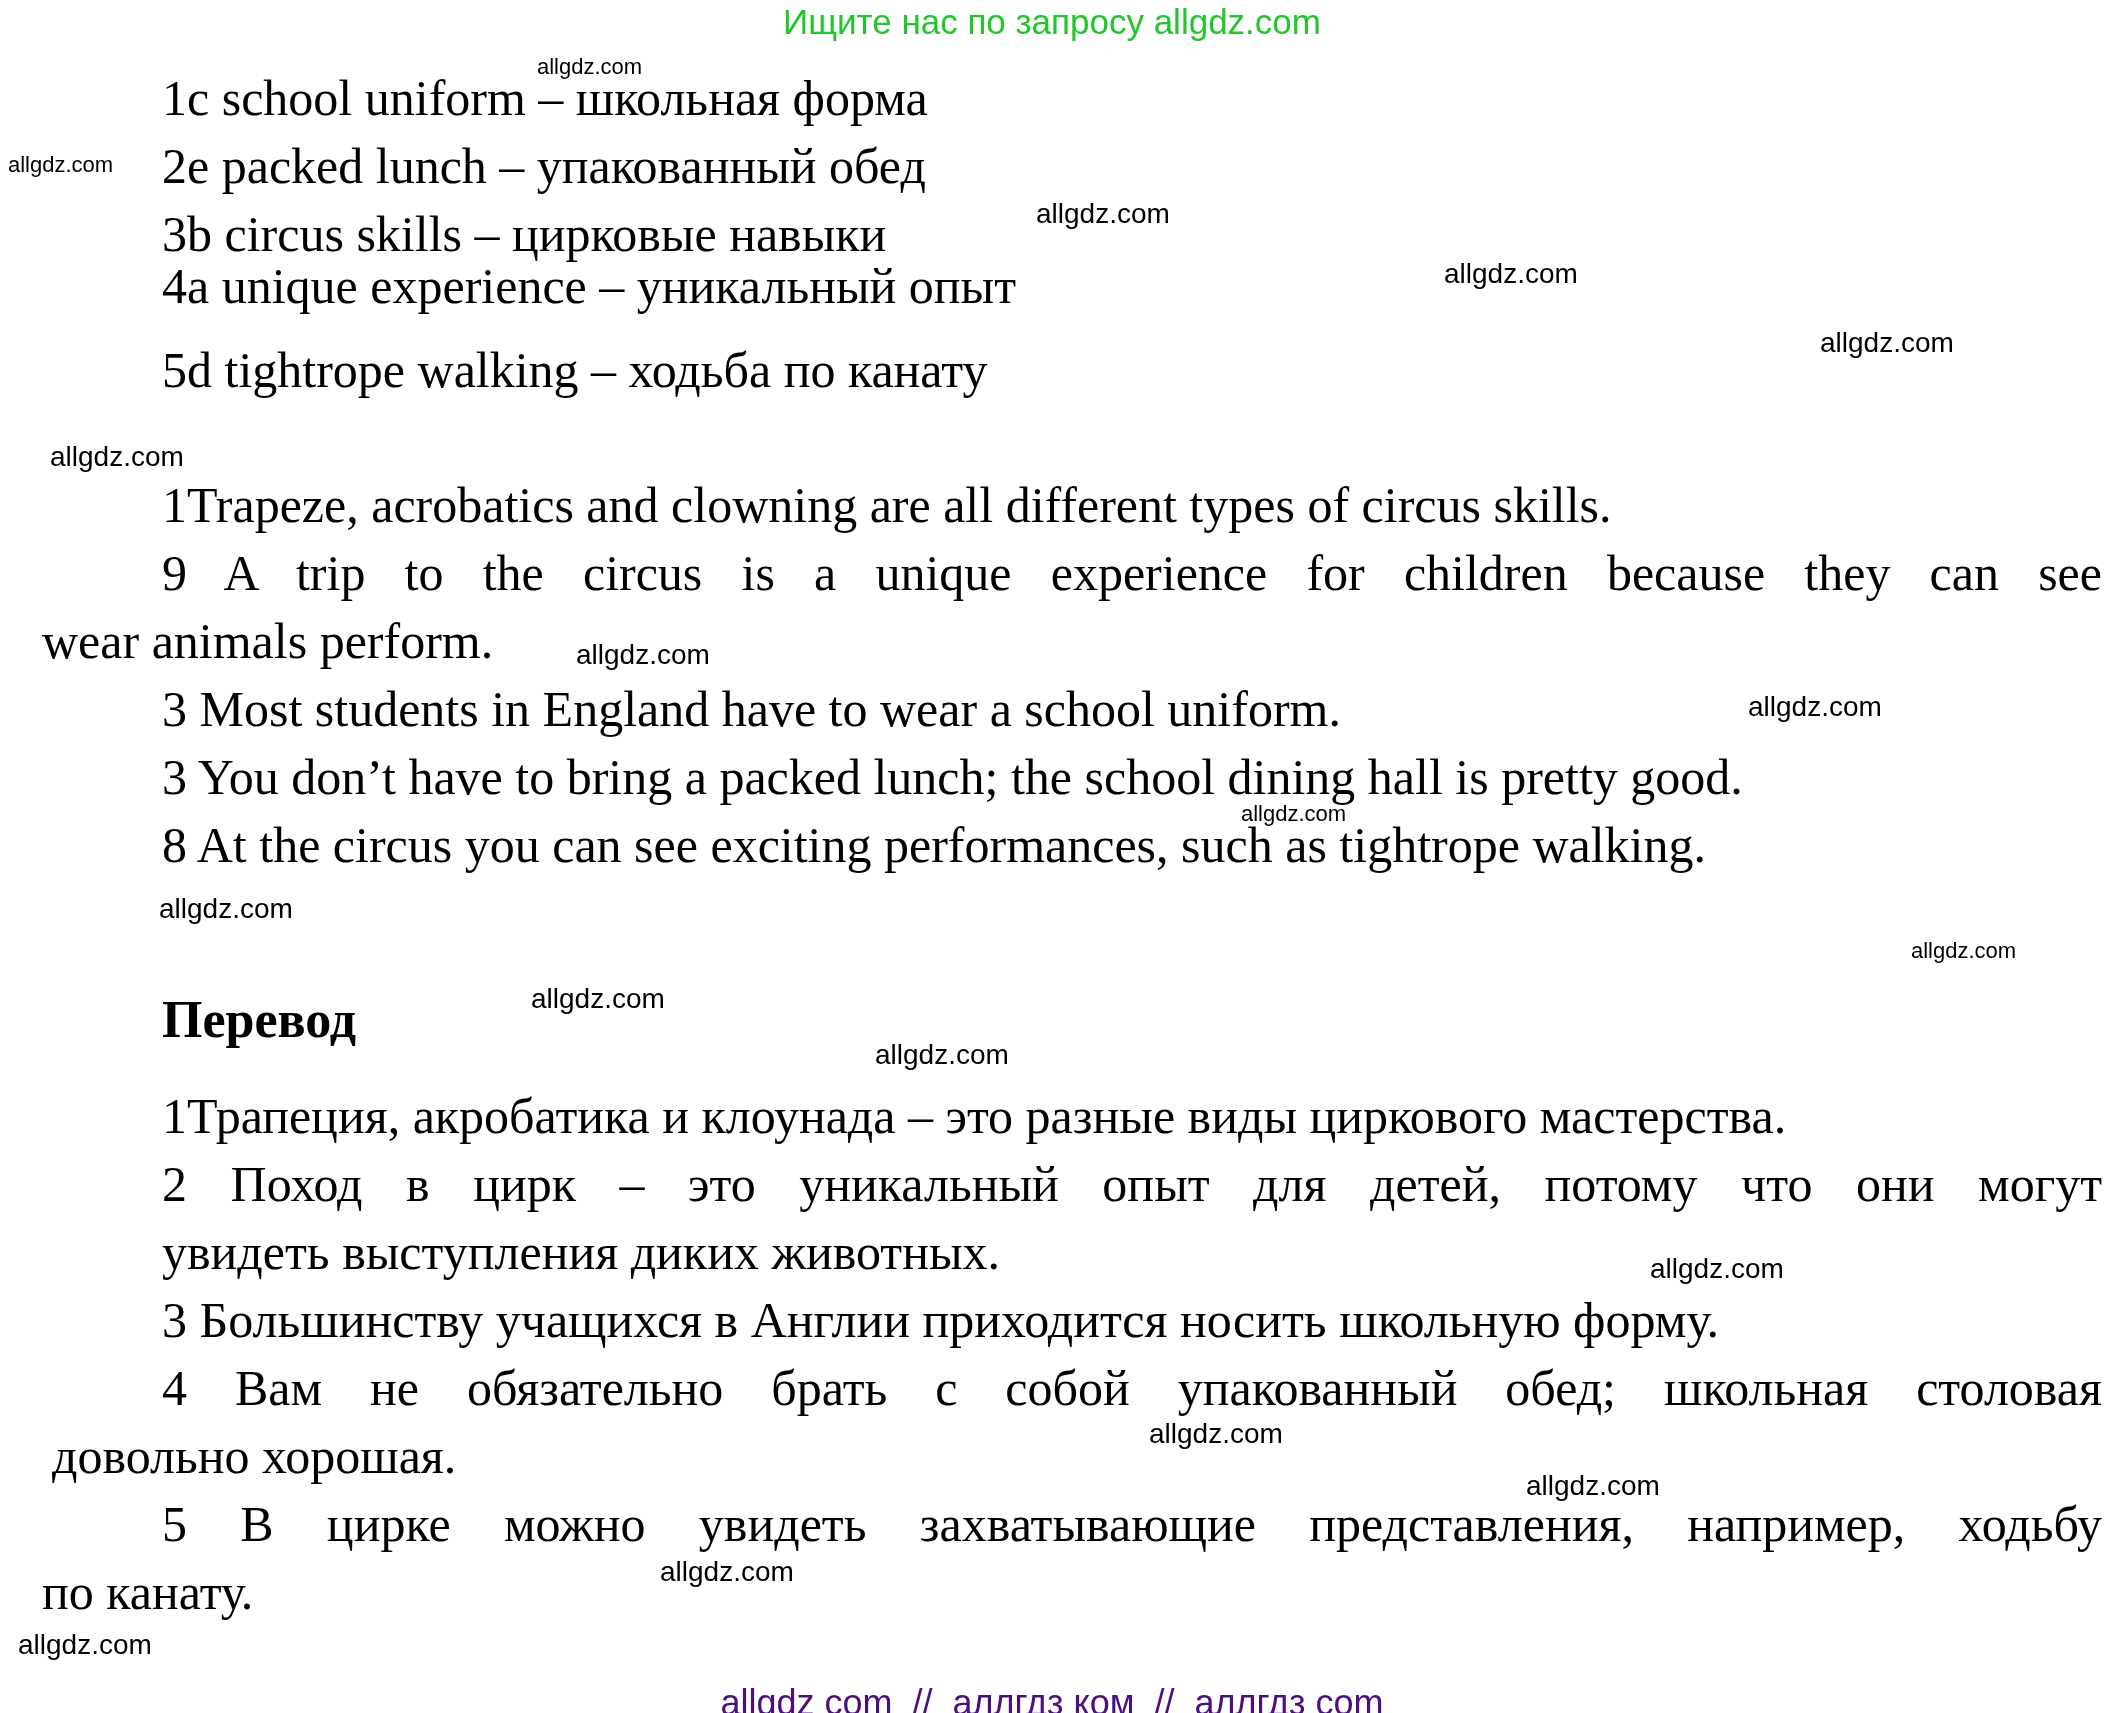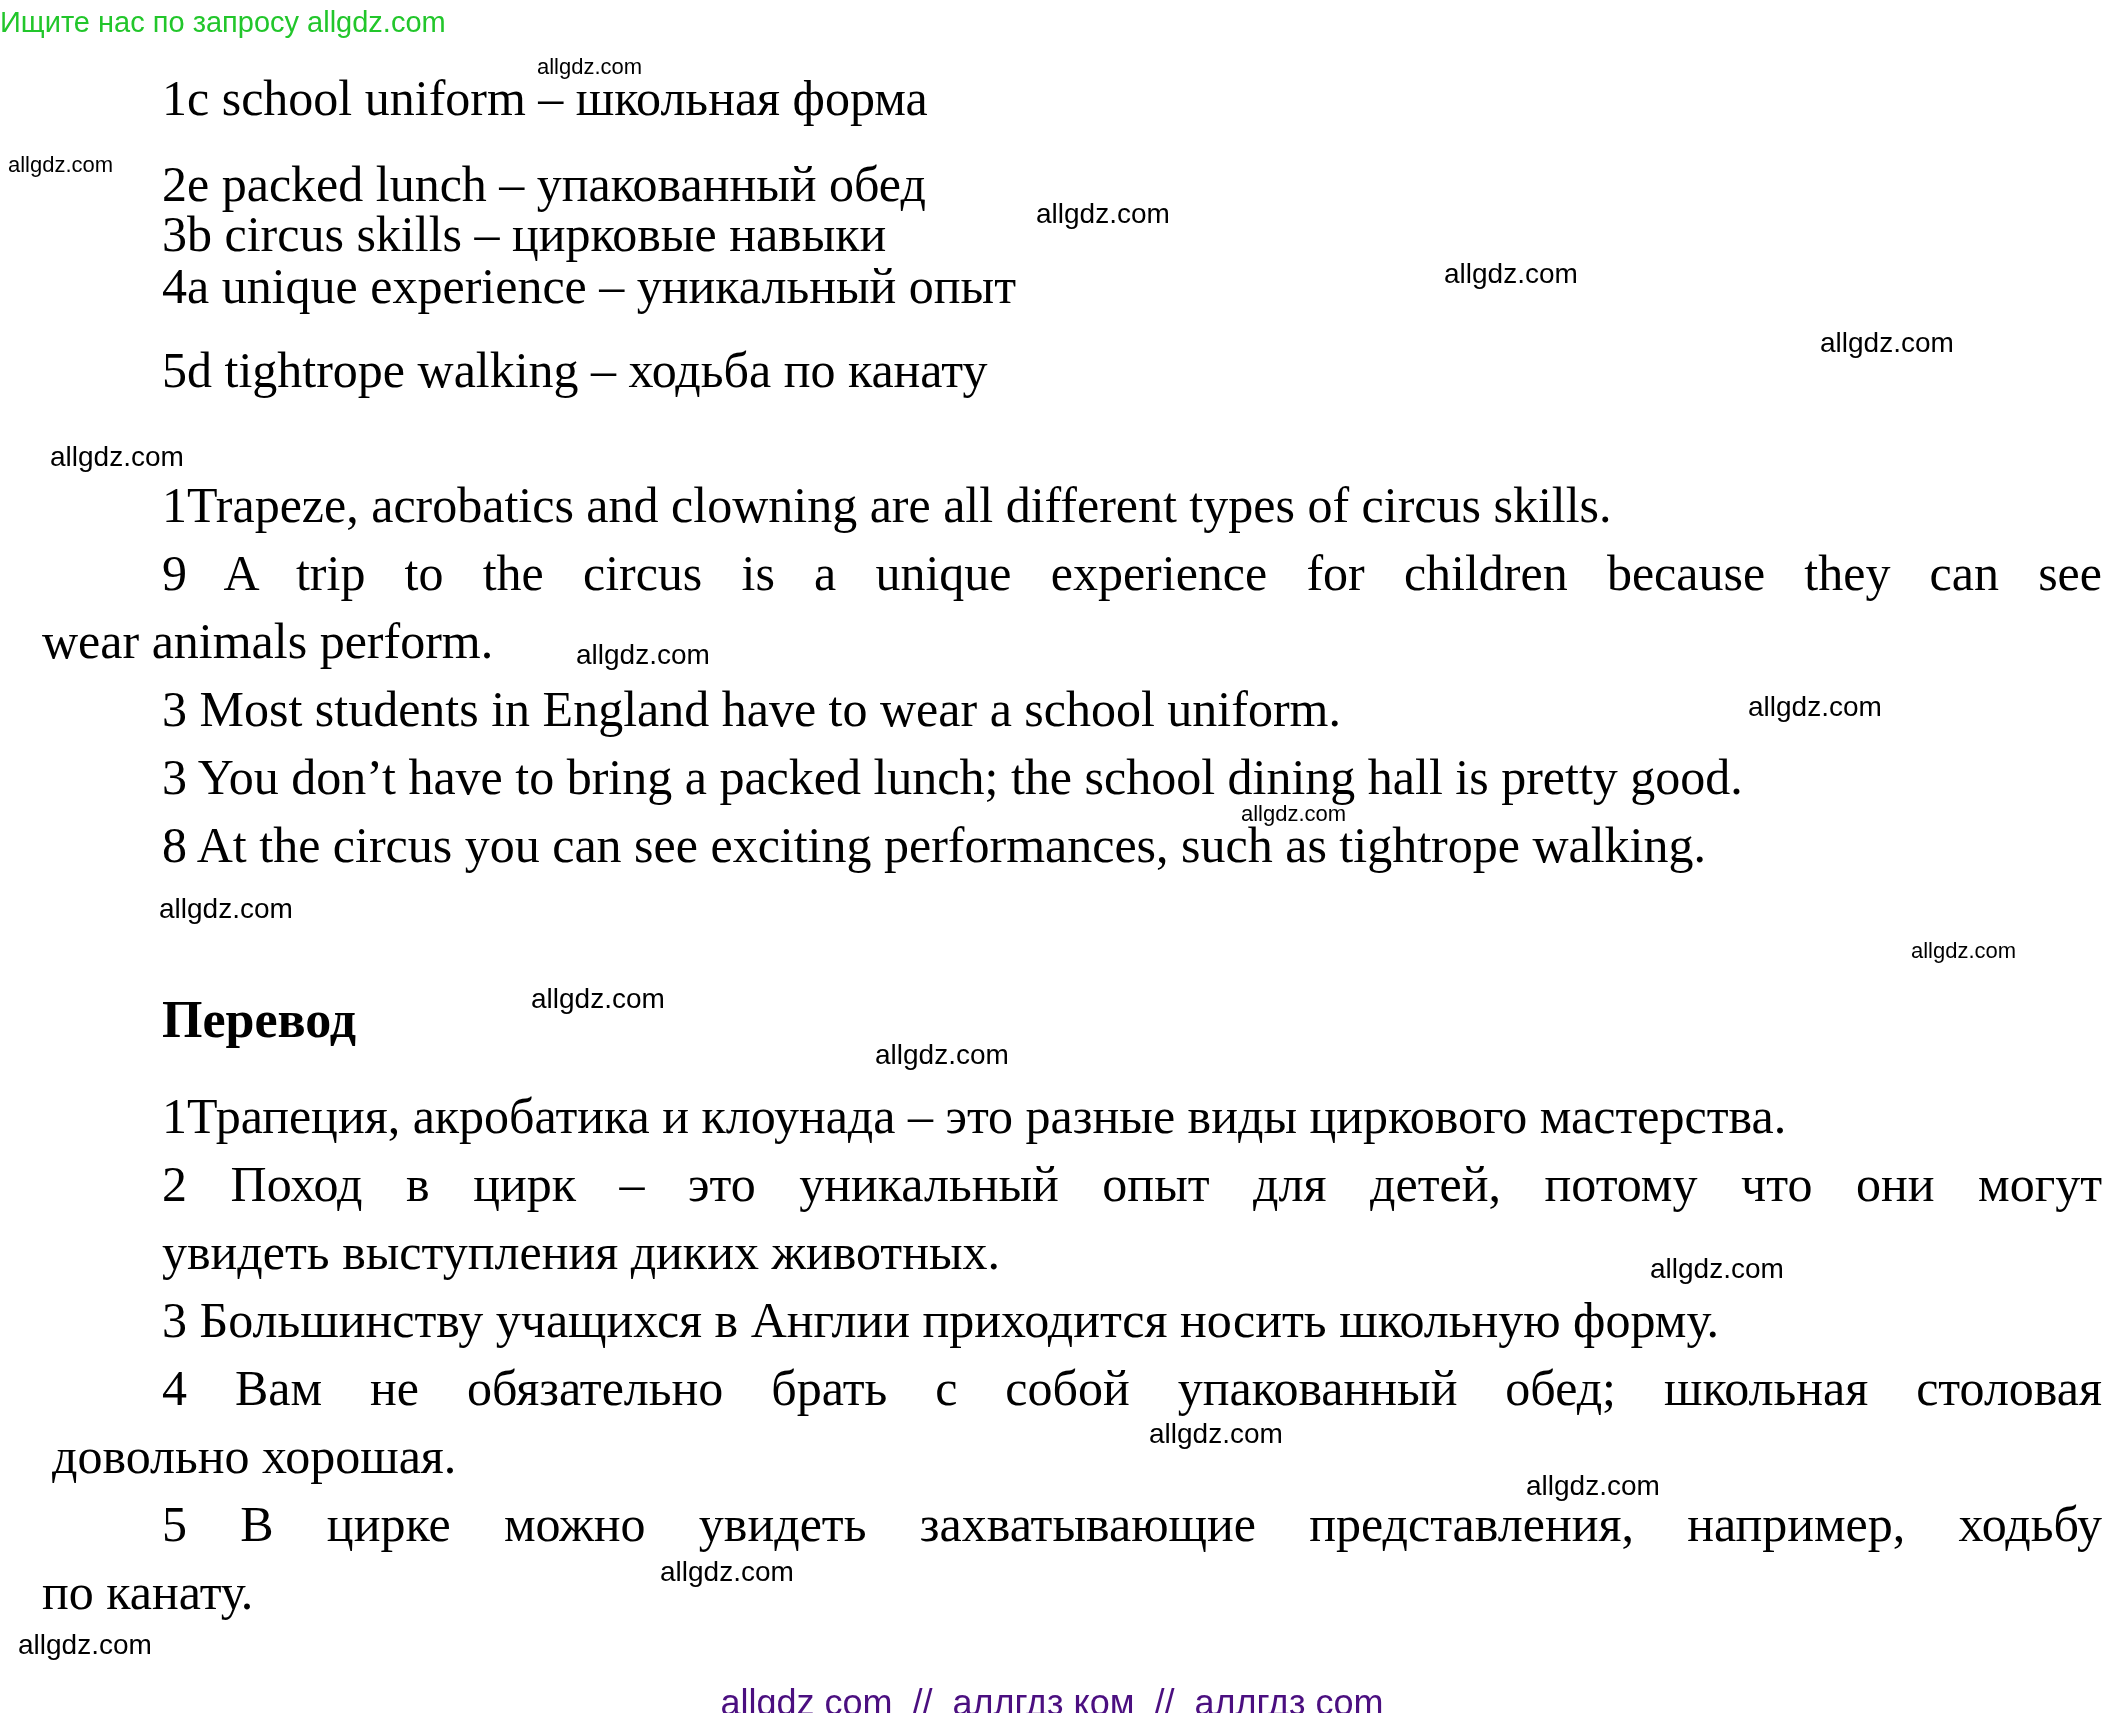--- a/index.html
+++ b/index.html
@@ -2,22 +2,22 @@
 <html><head>
   <meta charset="utf-8">
   <style>
     html, body { margin: 0; padding: 0; }
     body {
       width: 2104px; height: 1713px; position: relative; overflow: hidden;
       background: #ffffff; color: #000000;
     }
     .top-banner {
       position: absolute; left: 0; top: 0; width: 2104px; height: 44px;
-      font-family: "Liberation Sans", sans-serif;
-      font-size: 29px; line-height: 44px;
+      text-align: center; font-family: "Liberation Sans", sans-serif;
+      font-size: 35px; line-height: 44px;
     }
     .line {
       position: absolute; font-family: "Liberation Serif", serif;
       font-size: 50px; line-height: 60px; white-space: nowrap;
     }
     .justified {
       text-align: justify; text-align-last: justify; white-space: normal;
     }
     .heading {
       position: absolute; font-family: "Liberation Serif", serif;
@@ -33,21 +33,21 @@
       text-align: center; font-family: "Liberation Sans", sans-serif;
       font-size: 36px; line-height: 40px; white-space: pre;
     }
   </style>
 </head>
 <body>
 
 <div class="top-banner" style="color:#22c62b;">Ищите нас по запросу allgdz.com</div>
 
 <div class="line" style="left:162px; top:68px;">1c school uniform – школьная форма</div>
-<div class="line" style="left:162px; top:136px;margin-top:18px;">2e packed lunch – упакованный обед</div>
+<div class="line" style="left:162px; top:136px;">2e packed lunch – упакованный обед</div>
 <div class="line" style="left:162px; top:204px;">3b circus skills – цирковые навыки</div>
 <div class="line" style="left:162px; top:256px;">4a unique experience – уникальный опыт</div>
 <div class="line" style="left:162px; top:340px;">5d tightrope walking – ходьба по канату</div>
 
 <div class="line" style="left:162px; top:475px;">1Trapeze, acrobatics and clowning are all different types of circus skills.</div>
 <div class="line justified" style="left:162px; top:543px; width:1940px;">9 A trip to the circus is a unique experience for children because they can see</div>
 <div class="line" style="left:42px; top:611px;">wear animals perform.</div>
 <div class="line" style="left:162px; top:679px;">3 Most students in England have to wear a school uniform.</div>
 <div class="line" style="left:162px; top:747px;">3 You don’t have to bring a packed lunch; the school dining hall is pretty good.</div>
 <div class="line" style="left:162px; top:815px;">8 At the circus you can see exciting performances, such as tightrope walking.</div>

